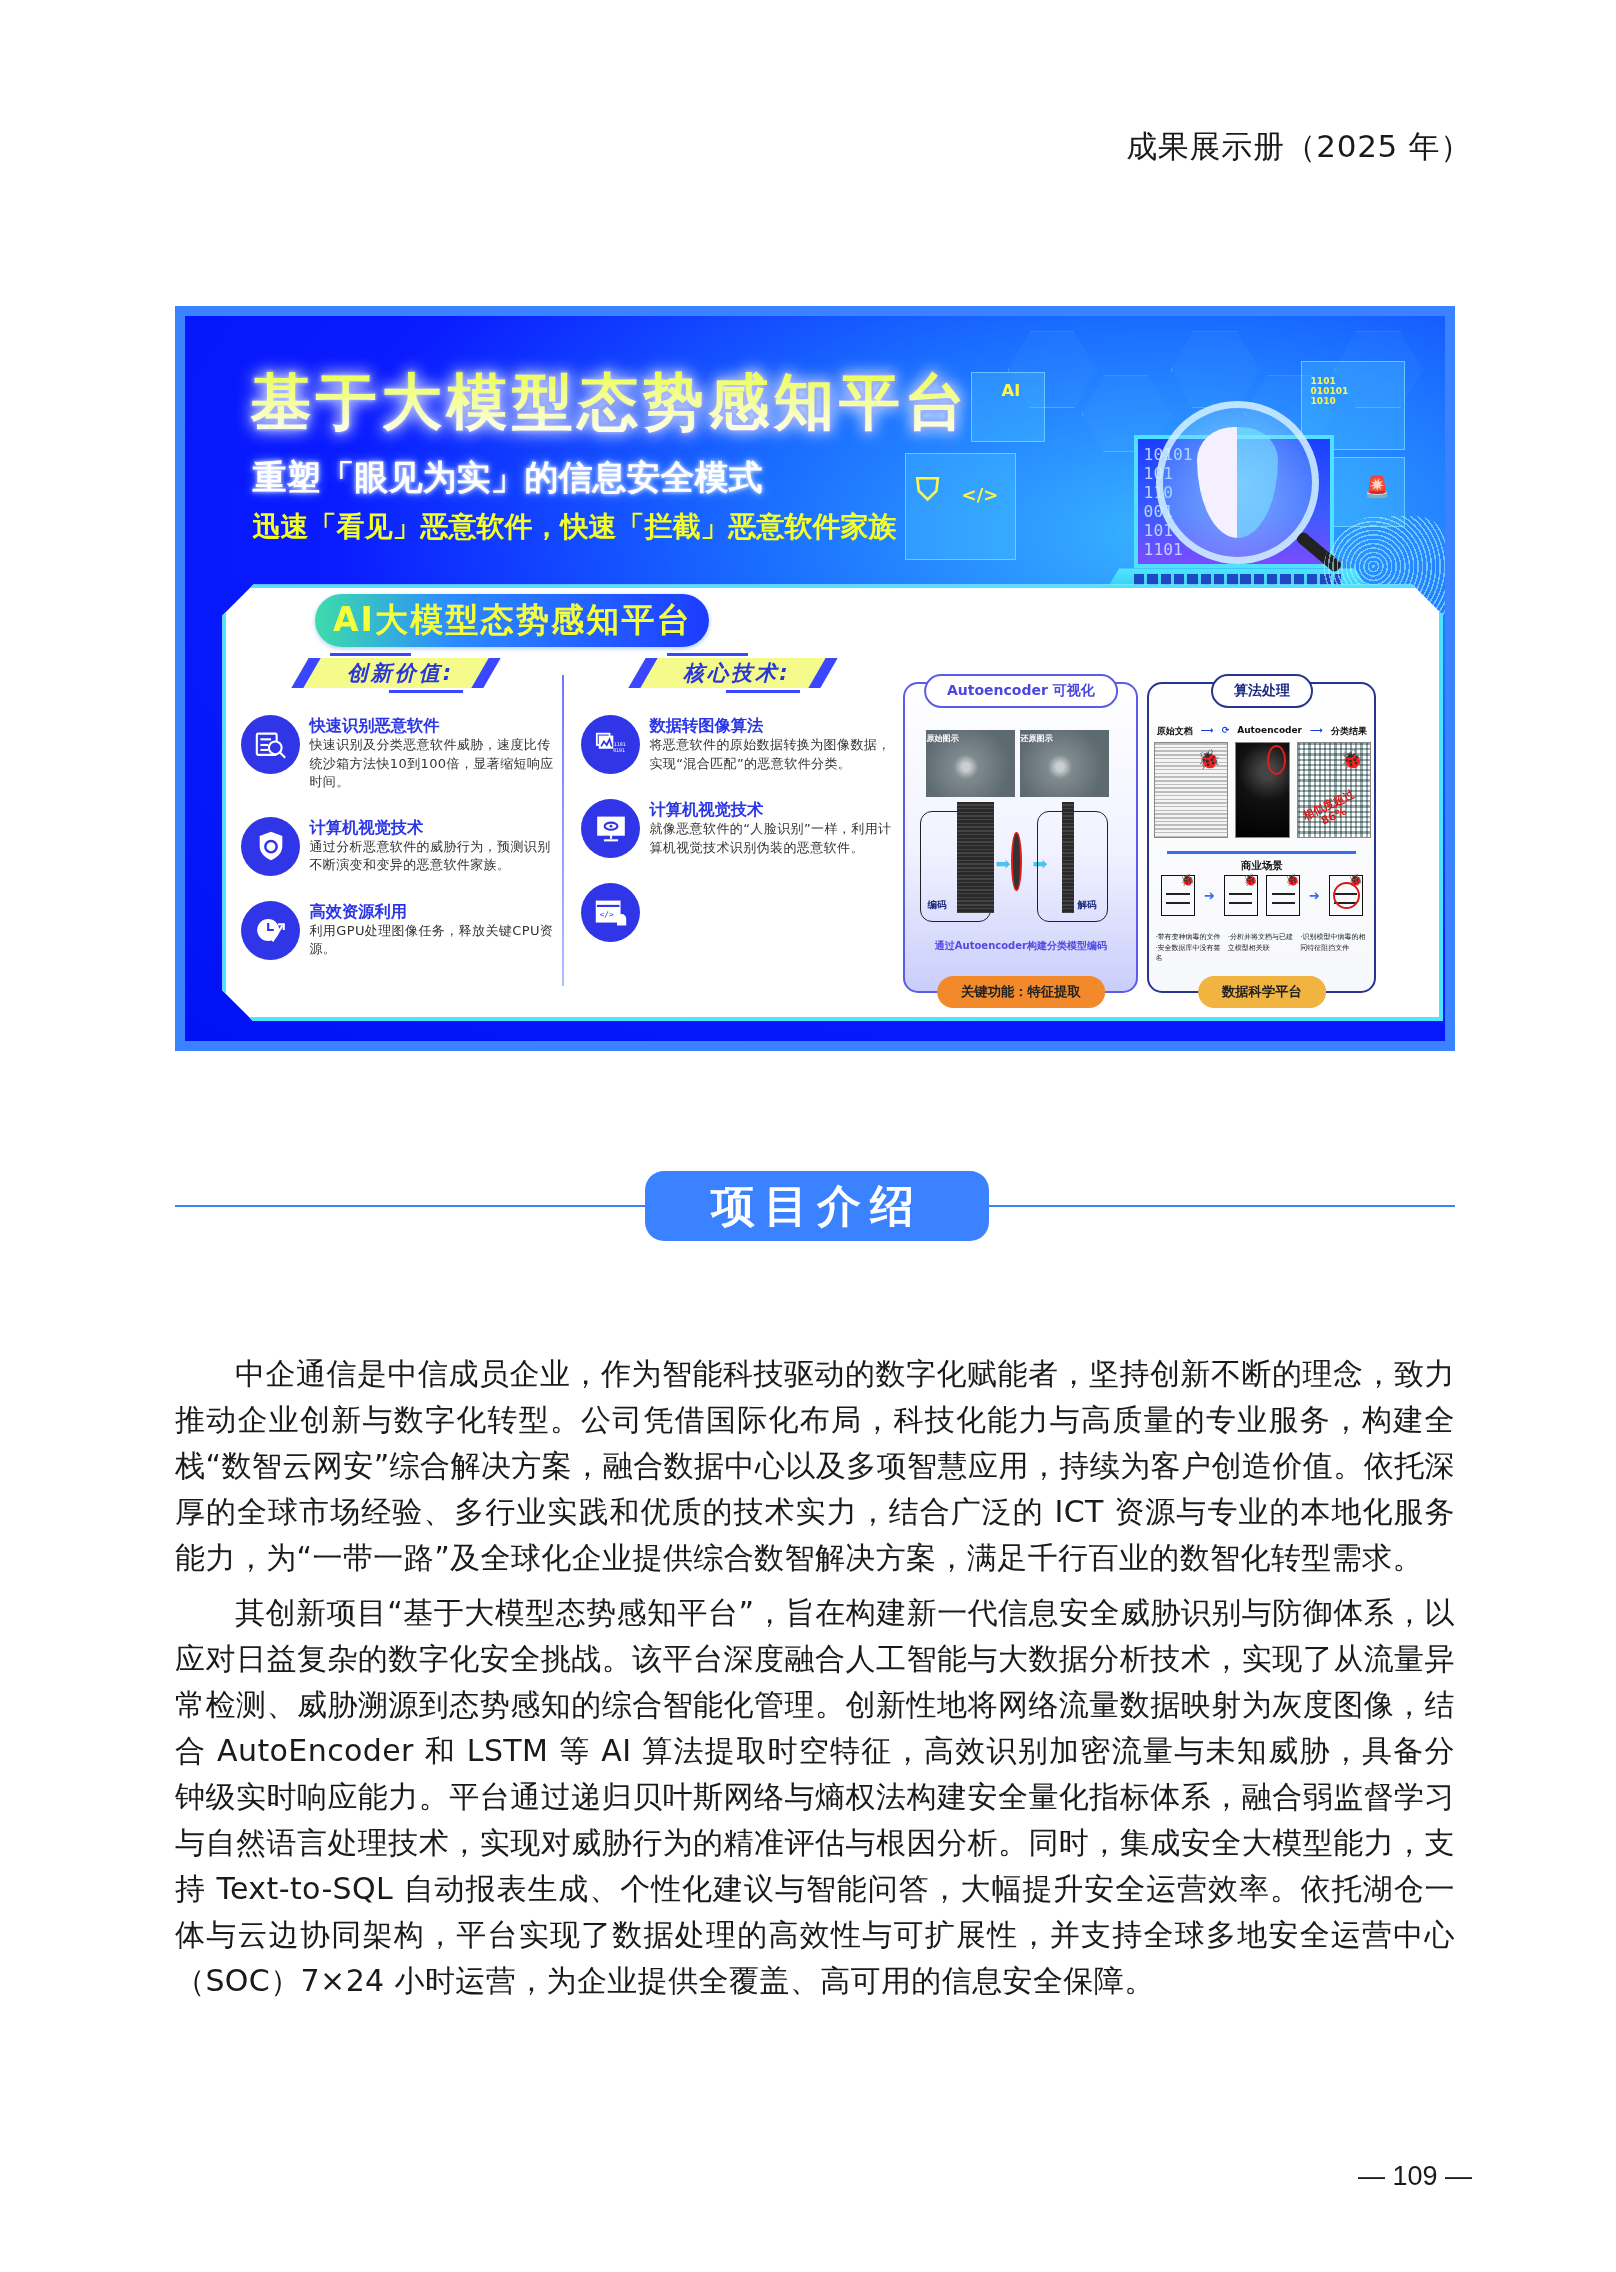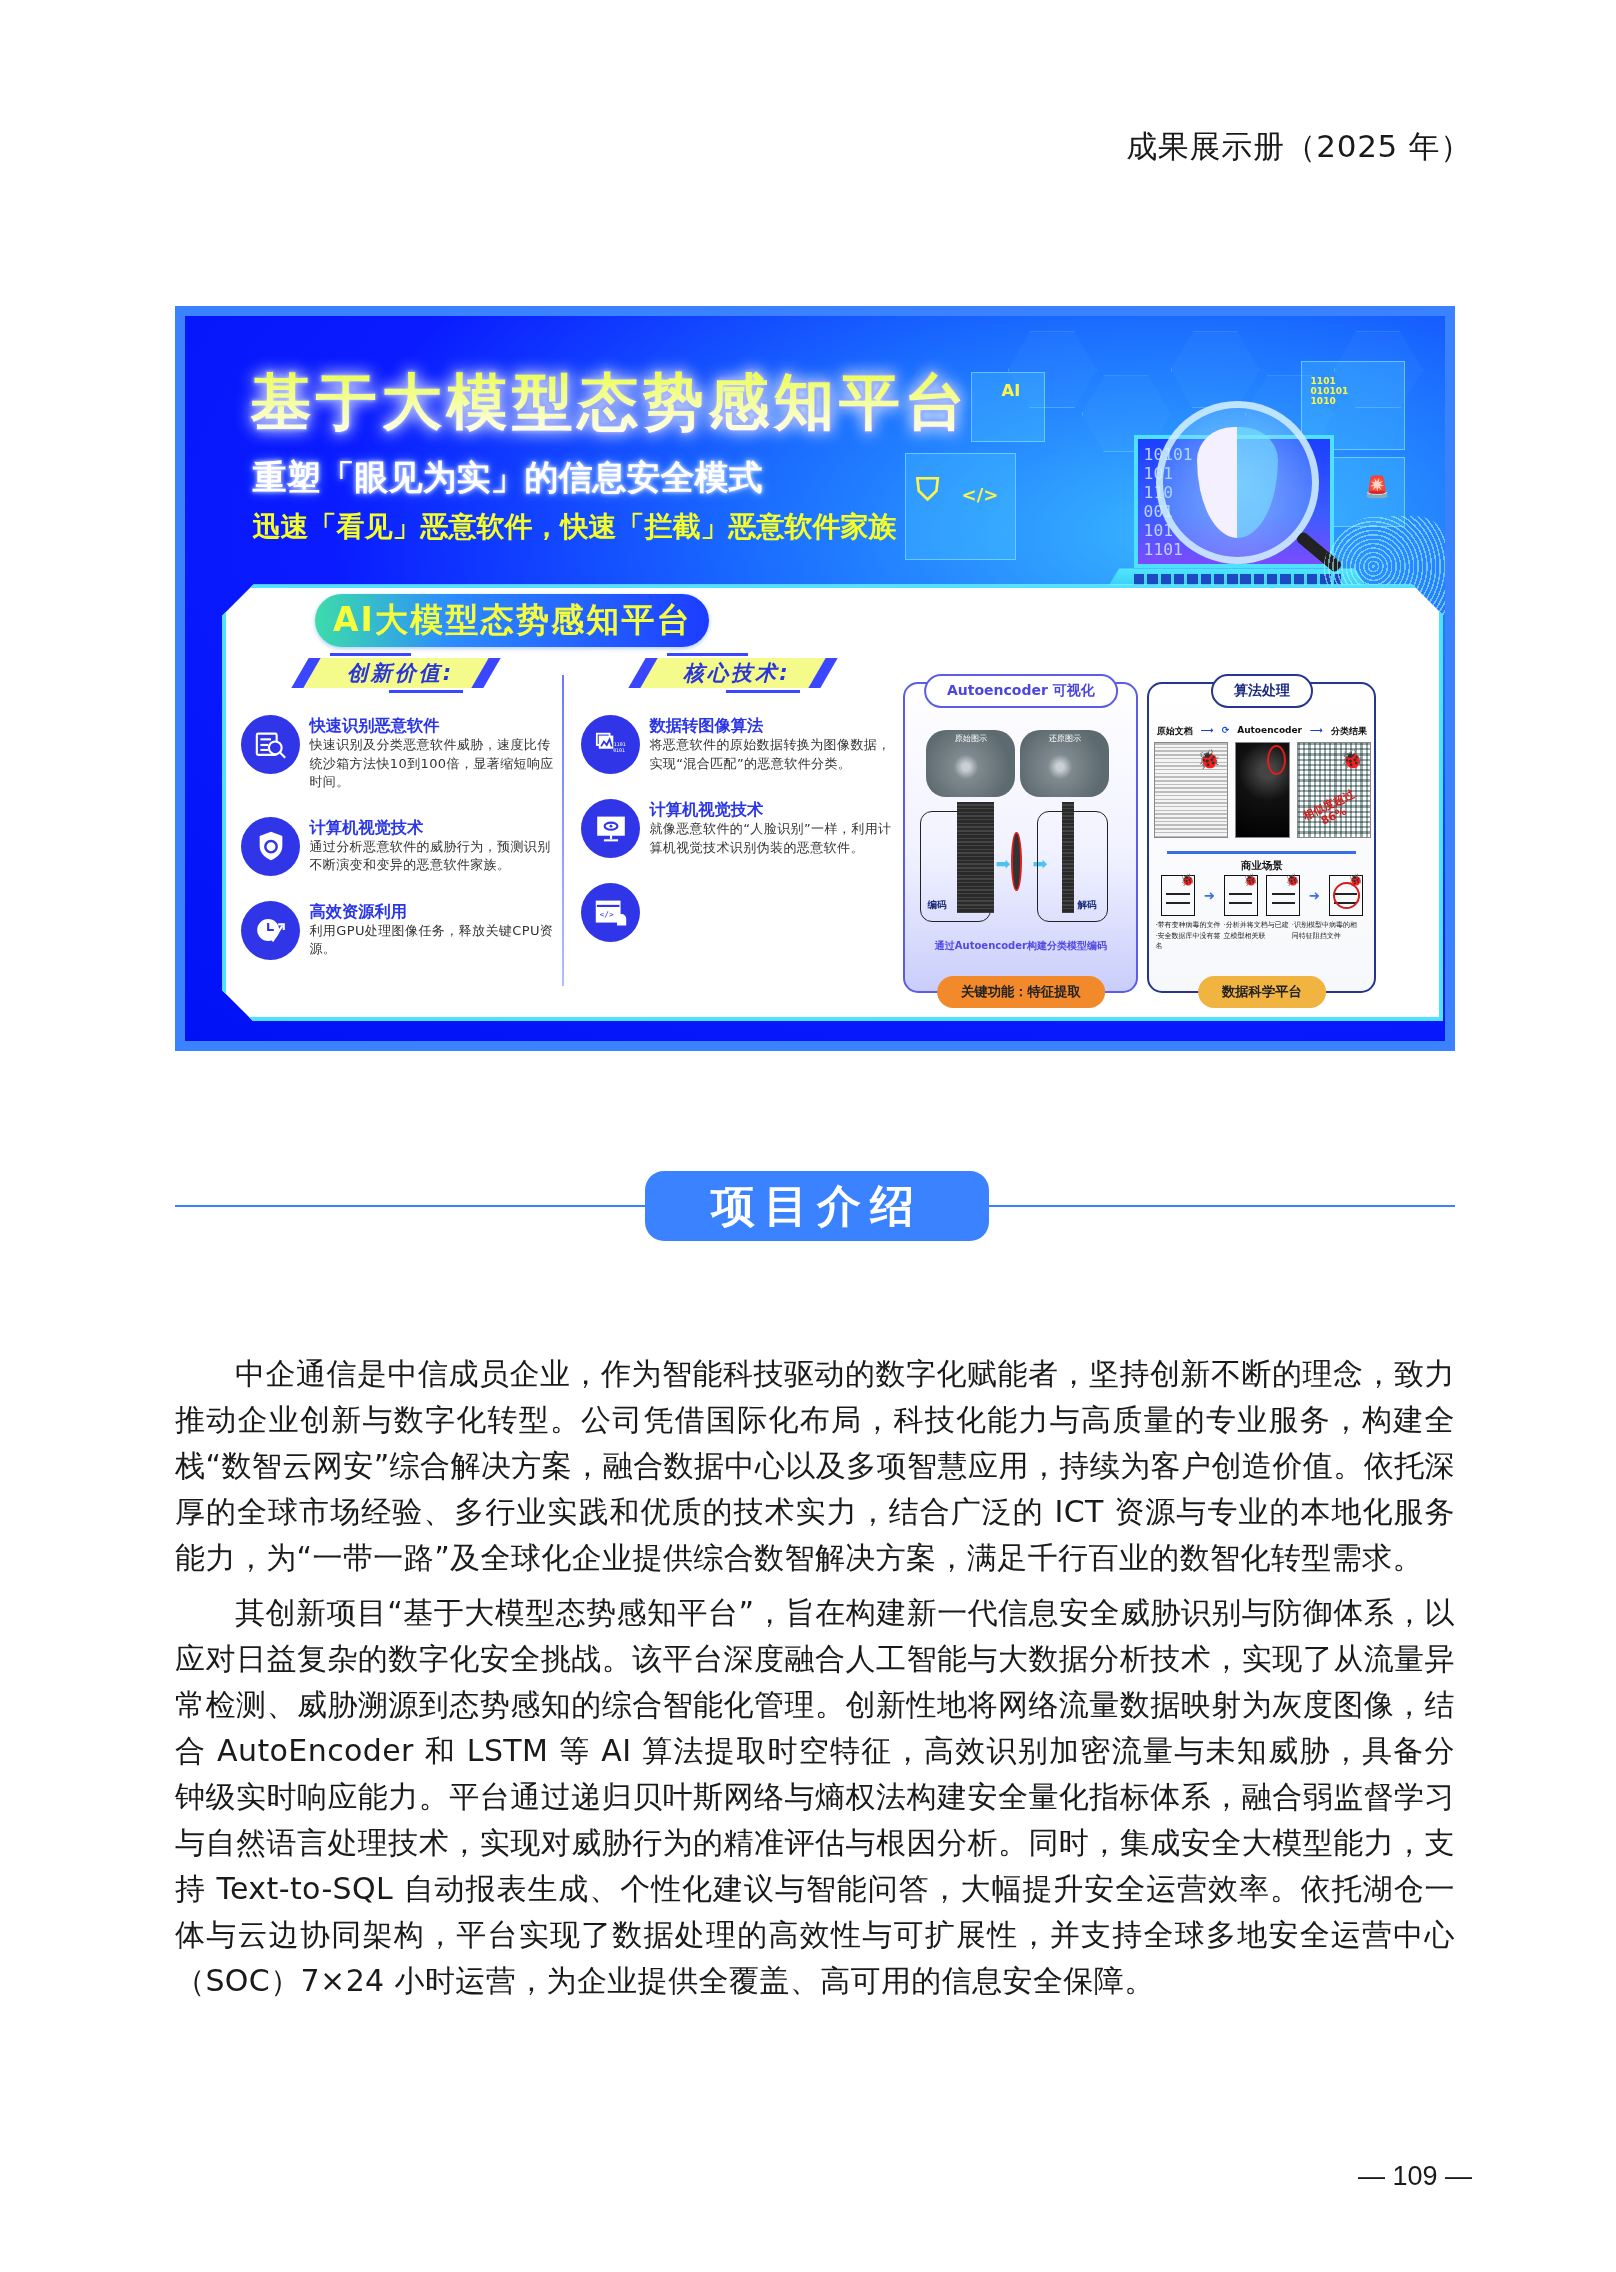--- a/index.html
+++ b/index.html
@@ -70,21 +70,21 @@
   .diag { position: absolute; top: 366px; border: 2.2px solid #4c56e0; border-radius: 15px; }
   .diag-ae { left: 718px; width: 235px; height: 311px; border-color: #5b5de6; background: linear-gradient(180deg,#ffffff 0%,#f1f2ff 55%,#c9cdfb 100%); }
   .diag-alg { left: 962px; width: 229px; height: 311px; border-color: #26358f; background: linear-gradient(180deg,#ffffff 0%,#f7f8fb 100%); padding-left: 23px; }
   .diag-title { position: absolute; top: -10.4px; left: 50%; transform: translateX(-50%); background: #fff; border: 2.2px solid #5b5de6; border-radius: 22px; padding: 6px 21px; font-size: 14px; font-weight: 800; white-space: nowrap; }
   .diag-ae .diag-title { color: #4a46e0; }
   .diag-alg .diag-title { color: #1c2a80; border-color: #26358f; }
   .diag-foot { position: absolute; bottom: -16.3px; left: 50%; transform: translateX(-50%); border-radius: 18px; padding: 6.7px 24px; font-size: 13.3px; font-weight: 800; white-space: nowrap; color: #222; }
   .diag-ae .diag-foot { background: #f28a2c; }
   .diag-alg .diag-foot { background: #f2b440; }
 
-  .ae-img { position: absolute; top: 46px; width: 89px; height: 67px; background: radial-gradient(circle at 45% 55%, #c9cfd2 0 6%, #7f8a8f 20%, #5d6a70 70%); color: #fff; font-size: 8.1px; font-weight: 400; text-align: center; padding-top: 3px; border-radius: 20px; }
+  .ae-img { position: absolute; top: 46px; width: 89px; height: 67px; background: radial-gradient(circle at 45% 55%, #c9cfd2 0 6%, #7f8a8f 20%, #5d6a70 70%); color: #fff; font-size: 8.1px; font-weight: 700; text-align: left; padding-top: 3px; }
   .ae-img.a { left: 21px; } .ae-img.b { left: 115px; }
   .ae-col { position: absolute; top: 118px; width: 12px; height: 111px; background: repeating-linear-gradient(180deg,#2a2a2a 0 2.2px,#444 2.2px 3.7px); }
   .ae-box { position: absolute; top: 127px; width: 71px; height: 111px; border: 1.5px solid #222; border-radius: 12px; }
   .ae-label { position: absolute; font-size: 9.6px; font-weight: 800; color: #1b2a7a; }
   .ae-arrow { position: absolute; top: 169px; color: #4ec3ef; font-size: 18px; }
   .ae-red { position: absolute; left: 106px; top: 148px; width: 10.4px; height: 59px; border: 2.2px solid #e11d1d; border-radius: 50%; background: #333; }
   .ae-caption { position: absolute; left: 0; right: 0; top: 255px; text-align: center; font-size: 10px; font-weight: 700; color: #5149e3; }
 
   .alg-flow { position: absolute; top: 41px; left: 7.4px; right: 7.4px; display: flex; justify-content: space-between; font-size: 9px; font-weight: 700; color: #111; }
   .alg-flow .arr { color: #1a3fd6; }
@@ -95,21 +95,21 @@
   .bug { position: absolute; font-size: 19px; color: #2f7be0; }
   .red-circle { position: absolute; left: 118px; top: 61px; width: 19px; height: 30px; border: 2.2px solid #e11d1d; border-radius: 50%; }
   .sim { position: absolute; left: 155px; top: 115px; transform: rotate(-25deg); color: #d21c1c; font-size: 11px; font-weight: 800; line-height: 12px; text-align: center; }
   .alg-hr { position: absolute; left: 18px; right: 18px; top: 167px; height: 2.2px; background: #3a6ee6; }
   .alg-sub { position: absolute; top: 175px; left: 0; right: 0; text-align: center; font-size: 10.4px; font-weight: 700; color: #111; }
   .docs { position: absolute; top: 191px; left: 7.4px; right: 7.4px; display: flex; justify-content: space-around; align-items: center; }
   .doc { width: 34px; height: 41px; border: 1.5px solid #111; background: repeating-linear-gradient(180deg,transparent 0 7.4px,#222 7.4px 9px); background-clip: content-box; padding: 10.4px 4.4px 4.4px; position: relative; }
   .doc .bug2 { position: absolute; top: -3px; right: -1.5px; font-size: 12px; color: #3b8a2c; }
   .doc .no { position: absolute; left: 3px; top: 6px; width: 27px; height: 27px; border: 2.2px solid #d21c1c; border-radius: 50%; }
   .doc-arr { color: #3a6ee6; font-size: 13.3px; }
-  .bullets { position: absolute; top: 236px; left: 6px; right: 6px; display: flex; justify-content: flex-start; font-size: 7px; color: #222; line-height: 10.4px; }
+  .bullets { position: absolute; top: 248px; left: 6px; right: 6px; display: flex; justify-content: space-between; font-size: 7px; color: #222; line-height: 10.4px; }
   .bullets div { width: 32%; }
 
   
   .sec-rule { position: absolute; top: 1205px; height: 2.2px; background: #3a82ff; }
   .sec-rule.l { left: 175px; width: 471px; }
   .sec-rule.r { left: 981px; width: 474px; }
   .sec-badge { position: absolute; left: 645px; top: 1171px; width: 344px; height: 70px; background: #3a82ff; border-radius: 19px;
     display: flex; align-items: center; justify-content: center; }
   .sec-badge span { color: #ffffff; font-size: 44px; font-weight: 800; letter-spacing: 9px; }
 

